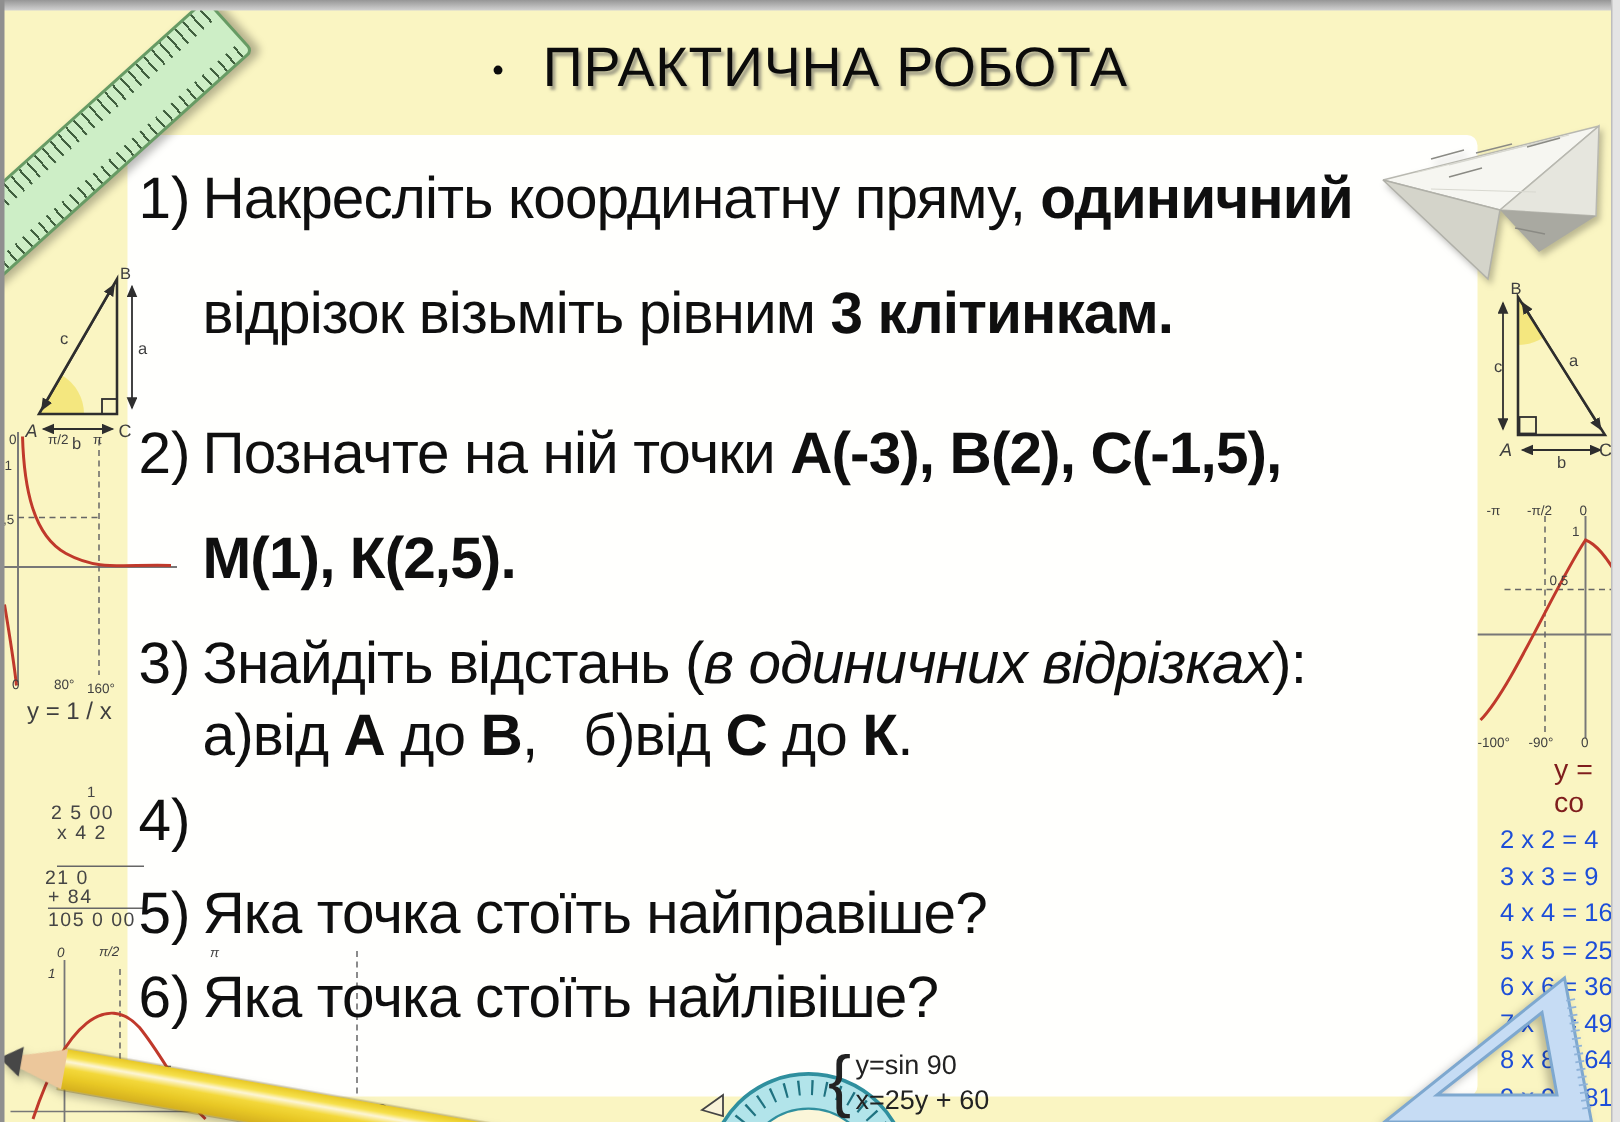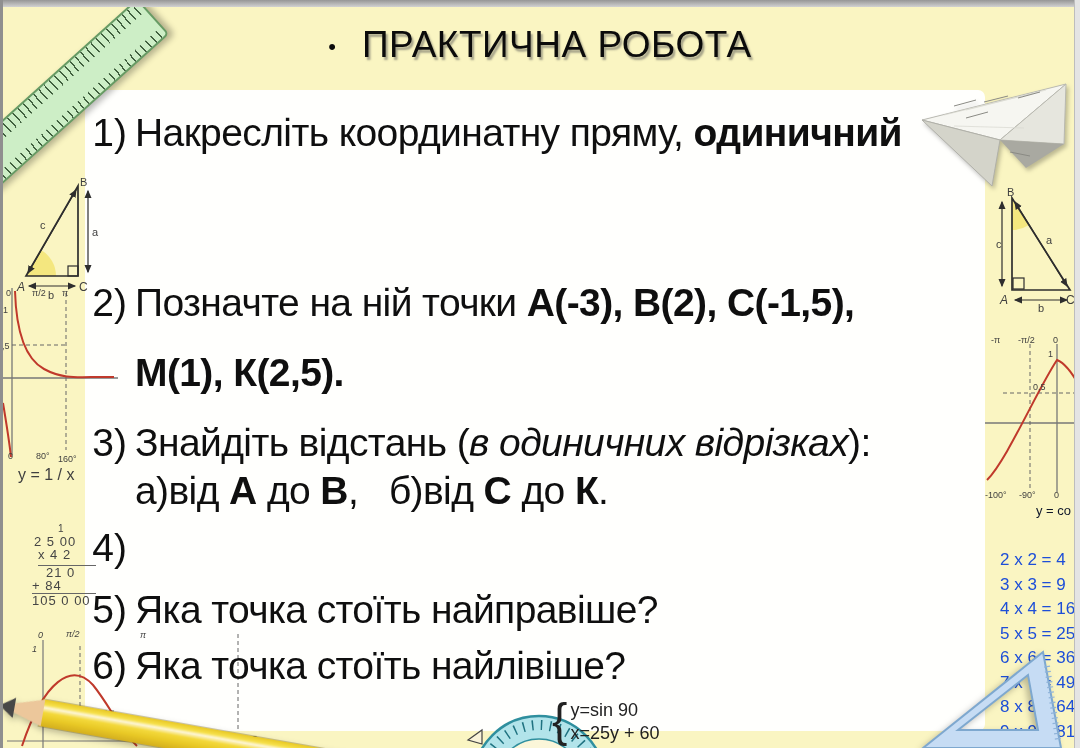--- a/index.html
+++ b/index.html
@@ -34,36 +34,36 @@
   .ruler .ticks-bottom{position:absolute;bottom:0;left:4px;right:4px;height:9px;
     background:repeating-linear-gradient(90deg,#41603f 0 1.4px,transparent 1.4px 7px)}
 
   svg text{font-family:"Liberation Sans",sans-serif;fill:#3f3f3f}
   .deco{position:absolute;z-index:2}
 
   
   .mult{position:absolute;left:30px;top:522px;width:84px;font-size:13px;line-height:13px;color:#454545;letter-spacing:1px;z-index:2}
   .mult .r0{margin-left:28px;font-size:10px}
   .mult .r1{margin-left:4px}
-  .mult .r2{margin-left:8px;width:58px;border-bottom:1px solid #666;padding-bottom:4px}
-  .mult .r3{margin-left:16px}
+  .mult .r2{margin-left:8px;width:58px;border-bottom:1px solid #666;padding-bottom:16px}
+  .mult .r3{}
   .mult .r4{margin-left:2px;width:64px;border-bottom:1px solid #666;padding-bottom:1px}
   .mult .r5{margin-left:2px}
 
   
   .squares{position:absolute;left:1000px;top:548px;font-size:17px;line-height:24.5px;color:#1d4ed8;z-index:2}
 
   
   .eqs{position:absolute;left:552px;top:694px;display:flex;align-items:flex-start;color:#222;z-index:4}
   .eqs .brace{font-size:46px;line-height:52px;font-weight:300;margin-right:3px}
   .eqs .eq-lines{font-size:18px;line-height:23px;padding-top:5px}
 
   
   .lbl-left{position:absolute;left:18px;top:466px;font-size:16px;color:#3f3f3f;z-index:2}
-  .lbl-right{position:absolute;left:1036px;top:503px;font-size:13px;color:#0f172a;z-index:2}
+  .lbl-right{position:absolute;left:1036px;top:503px;font-size:19px;color:#7f1d1d;z-index:2}
 
   
   .abc{position:absolute;top:730px;font-size:17px;color:#5a5a5a;z-index:2}
 
   
   .pencil{position:absolute;left:2px;top:692px;width:400px;height:27px;transform:rotate(10deg);transform-origin:0 0;z-index:3;
     filter:drop-shadow(2px 3px 3px rgba(0,0,0,.25))}
   .pencil .tip-wood{position:absolute;left:0;top:0;width:44px;height:27px;background:#ecc79b;
     clip-path:polygon(0 50%,100% 0,100% 100%)}
   .pencil .tip-lead{position:absolute;left:0;top:0;width:15px;height:27px;background:#474747;
@@ -83,20 +83,21 @@
 
   <div class="title">
     <span class="bullet">•</span>
     <span class="title-text">ПРАКТИЧНА РОБОТА</span>
   </div>
 
   <div class="content-box">
 
     <div class="num" style="top:20px">1)</div>
     <div class="line" style="top:20px"><span class="sg">Накресліть координатну пряму, </span><span class="sg b">одиничний</span></div>
+    <div class="line" style="top:97px"><span class="sg">відрізок візьміть рівним </span><span class="sg b">3 клітинкам.</span></div>
 
     <div class="num" style="top:190px">2)</div>
     <div class="line" style="top:190px"><span class="sg">Позначте на ній точки </span><span class="sg b">А(-3), В(2), С(-1,5),</span></div>
     <div class="line" style="top:260px"><span class="sg b">М(1), К(2,5).</span></div>
 
     <div class="num" style="top:330px">3)</div>
     <div class="line" style="top:330px"><span class="sg">Знайдіть відстань (</span><span class="sg i">в одиничних відрізках</span><span class="sg">):</span></div>
     <div class="line" style="top:378px"><span class="sg">а)від </span><span class="sg b">А</span><span class="sg"> до </span><span class="sg b">В</span><span class="sg">,&nbsp;&nbsp;&nbsp;б)від </span><span class="sg b">С</span><span class="sg"> до </span><span class="sg b">К</span><span class="sg">.</span></div>
 
     <div class="num" style="top:435px">4)</div>

